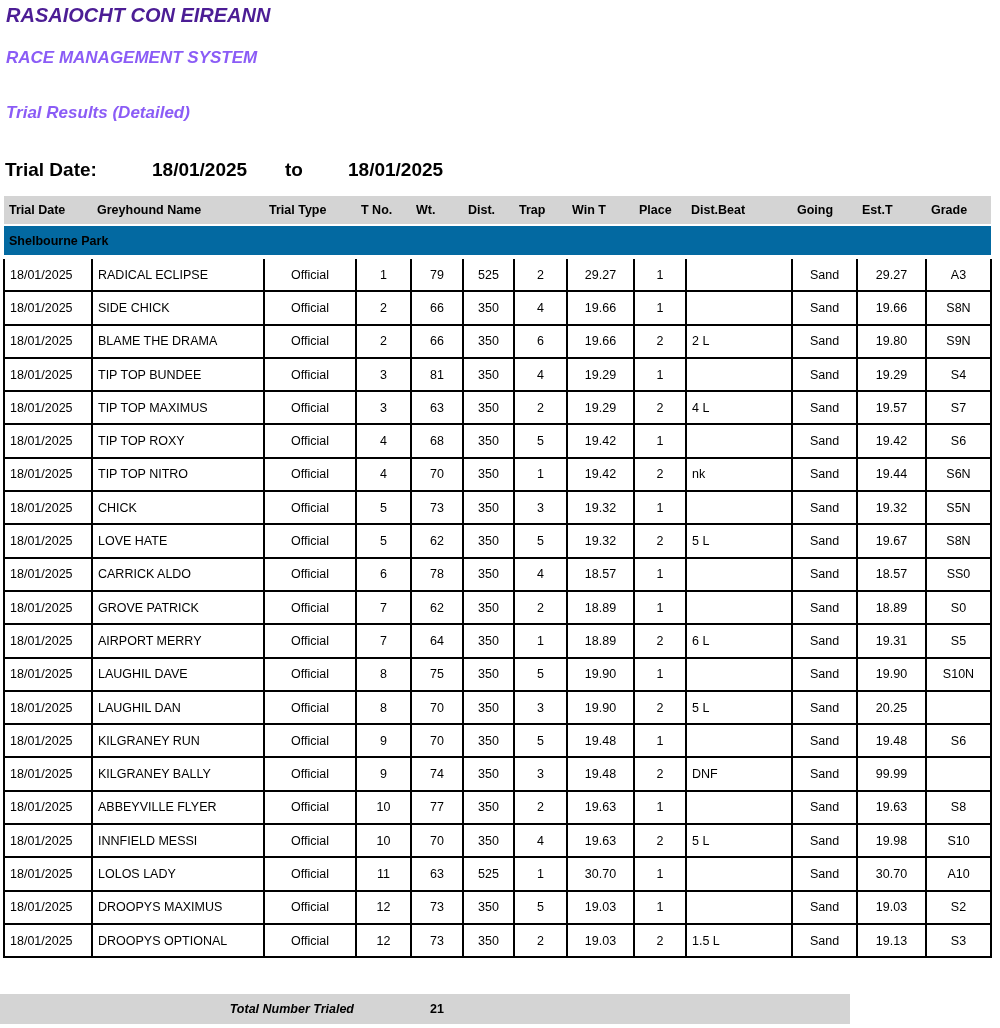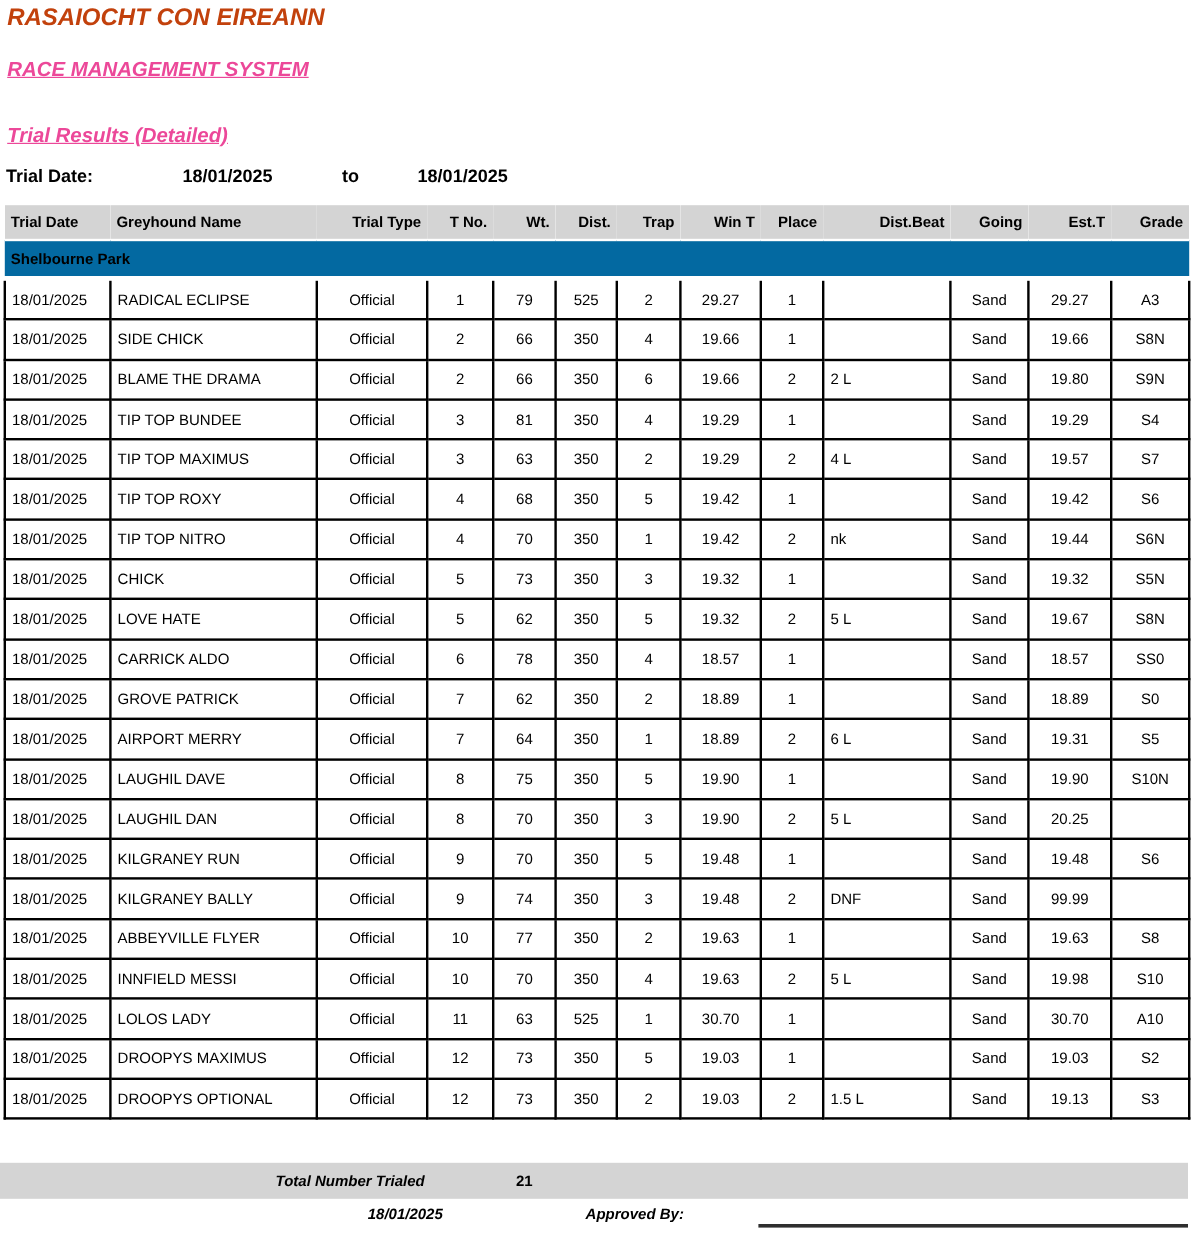--- a/index.html
+++ b/index.html
@@ -3,67 +3,67 @@
 <meta charset="utf-8">
 <style>
   html,body { margin:0; padding:0; }
   body {
     width:1000px; height:1028px;
     background:#ffffff; color:#000;
     font-family:"Liberation Sans", sans-serif;
     overflow:hidden; position:relative;
   }
   .title-org {
-    color:#c2410c; font-weight:bold; font-style:italic;
+    color:#4c1d95; font-weight:bold; font-style:italic;
     font-size:20px; margin:4px 0 0 6px; white-space:nowrap;
   }
   .title-system, .title-report {
-    color:#ec4899; font-weight:bold; font-style:italic;
+    color:#8b5cf6; font-weight:bold; font-style:italic;
     font-size:17px; margin:21px 0 0 6px;
-    text-decoration:underline; white-space:nowrap; display:inline-block;
+    white-space:nowrap; display:inline-block;
   }
   .title-report { margin-top:35px; }
   .block { display:block; }
   .daterow {
-    display:flex; margin:16px 0 0 5px;
-    font-size:15px; font-weight:bold; white-space:nowrap;
+    display:flex; margin:36px 0 0 5px;
+    font-size:19px; font-weight:bold; white-space:nowrap;
   }
   .daterow .lbl  { width:147px; }
   .daterow .from { width:133px; }
   .daterow .to   { width:63px; }
 
   table.report {
     border-collapse:collapse; table-layout:fixed;
     width:987px; margin:15px 0 0 3px;
   }
   col.c0{width:88px} col.c1{width:172px} col.c2{width:92px}
   col.c3{width:55px} col.c4{width:52px}  col.c5{width:51px}
   col.c6{width:53px} col.c7{width:67px}  col.c8{width:52px}
   col.c9{width:106px} col.c10{width:65px} col.c11{width:69px} col.c12{width:65px}
 
   thead th {
     background:#d4d4d4; border:0; border-bottom:2px solid #ffffff;
     font-size:12.5px; font-weight:bold; height:28px;
-    padding:0 5px; text-align:right; white-space:nowrap; overflow:hidden;
+    padding:0 5px; text-align:left; white-space:nowrap; overflow:hidden;
   }
   thead th.al { text-align:left; }
   tr.section-row td {
     background:#0369a1; border:0; border-bottom:4px solid #ffffff;
     font-size:12.5px; font-weight:bold; height:29px;
     padding:0 5px; text-align:left; white-space:nowrap;
   }
   tbody td {
     border:2px solid #000000; height:31.3px;
     font-size:12.5px; padding:0 5px;
     text-align:center; white-space:nowrap; overflow:hidden;
   }
   tbody td.al { text-align:left; }
 
   .total-bar {
-    position:relative; width:990px; height:30px;
+    position:relative; width:850px; height:30px;
     background:#d4d4d4; margin-top:36px; font-size:12.5px;
   }
   .total-label {
     position:absolute; left:0; top:0; width:354px; text-align:right;
     line-height:30px; font-weight:bold; font-style:italic; white-space:nowrap;
   }
   .total-value {
     position:absolute; left:430px; top:0;
     line-height:30px; font-weight:bold;
   }

